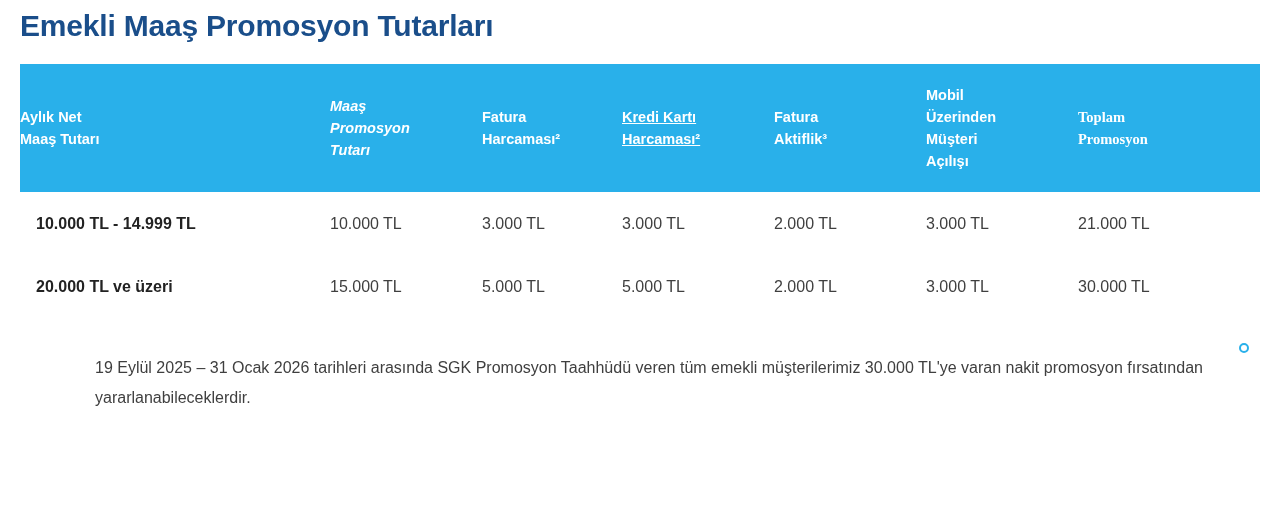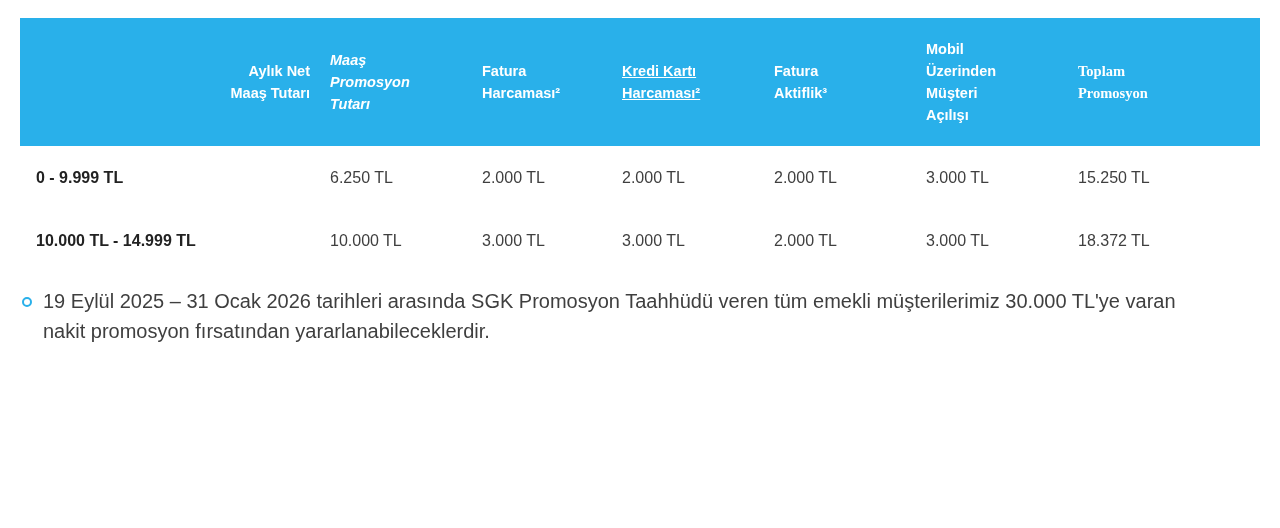--- a/index.html
+++ b/index.html
@@ -51,21 +51,20 @@
     padding: 0;
     height: 128px;
     line-height: 22px;
     white-space: pre-line;
   }
   table.promo thead th .hcell {
     padding: 0 10px;
   }
   table.promo thead th:first-child .hcell {
     padding-left: 0;
-    text-align: right;
   }
   .col-0 { width: 300px; }
   .col-1 { width: 152px; font-style: italic; }
   .col-2 { width: 140px; }
   .col-3 { width: 152px; text-decoration: underline; }
   .col-4 { width: 152px; }
   .col-5 { width: 152px; }
   .col-6 { width: 192px; font-family: Liberation Serif, serif; }
 
   table.promo tbody td {
@@ -80,24 +79,25 @@
     font-weight: bold;
     color: #222222;
     padding-left: 16px;
   }
   .footnotes {
     margin-top: 14px;
     padding-left: 2px;
   }
   .note {
     display: flex;
-    align-items: flex-start;
-    font-size: 20px;
+    align-items: flex-end;
+    font-size: 16px;
     line-height: 30px;
     color: #3f3f3f;
+    flex-direction: column;
   }
   .note .bullet {
     flex: 0 0 auto;
     width: 10px;
     height: 10px;
     border: 2px solid #29b0ea;
     border-radius: 50%;
     box-sizing: border-box;
     margin-top: 11px;
     margin-right: 11px;
@@ -105,20 +105,21 @@
   .note .note-text {
     flex: 1 1 auto;
     max-width: 1165px;
   }
 </style>
 </head>
 <body>
 
 <div class="page">
 
+  <h1 class="page-title">Emekli Maaş Promosyon Tutarları</h1>
 
   <div class="table-wrap">
     <table class="promo">
       <thead>
         <tr>
           <th class="col-0"><div class="hcell">Aylık Net
 Maaş Tutarı</div></th>
           <th class="col-1"><div class="hcell">Maaş
 Promosyon
 Tutarı</div></th>
@@ -131,36 +132,36 @@
           <th class="col-5"><div class="hcell">Mobil
 Üzerinden
 Müşteri
 Açılışı</div></th>
           <th class="col-6"><div class="hcell">Toplam
 Promosyon</div></th>
         </tr>
       </thead>
       <tbody>
         <tr>
-          <td class="rowlabel">0 - 9.999 TL</td>
-          <td>6.250 TL</td>
-          <td>2.000 TL</td>
-          <td>2.000 TL</td>
-          <td>2.000 TL</td>
-          <td>3.000 TL</td>
-          <td>15.250 TL</td>
-        </tr>
-        <tr>
           <td class="rowlabel">10.000 TL - 14.999 TL</td>
           <td>10.000 TL</td>
           <td>3.000 TL</td>
           <td>3.000 TL</td>
           <td>2.000 TL</td>
           <td>3.000 TL</td>
-          <td>18.372 TL</td>
+          <td>21.000 TL</td>
+        </tr>
+        <tr>
+          <td class="rowlabel">20.000 TL ve üzeri</td>
+          <td>15.000 TL</td>
+          <td>5.000 TL</td>
+          <td>5.000 TL</td>
+          <td>2.000 TL</td>
+          <td>3.000 TL</td>
+          <td>30.000 TL</td>
         </tr>
       </tbody>
     </table>
   </div>
 
   <div class="footnotes">
     <div class="note">
       <span class="bullet"></span>
       <span class="note-text">19 Eylül 2025 – 31 Ocak 2026 tarihleri arasında SGK Promosyon Taahhüdü veren tüm emekli müşterilerimiz 30.000 TL'ye varan nakit promosyon fırsatından yararlanabileceklerdir.</span>
     </div>

